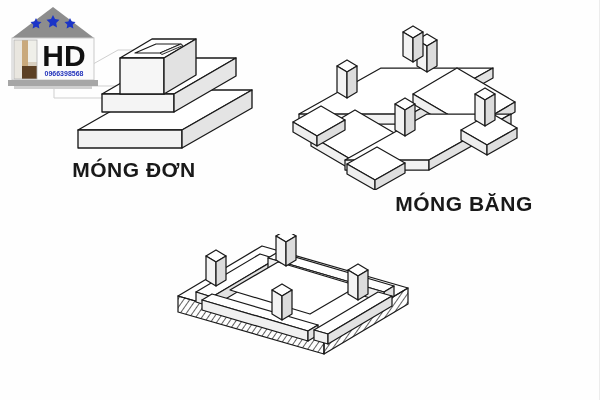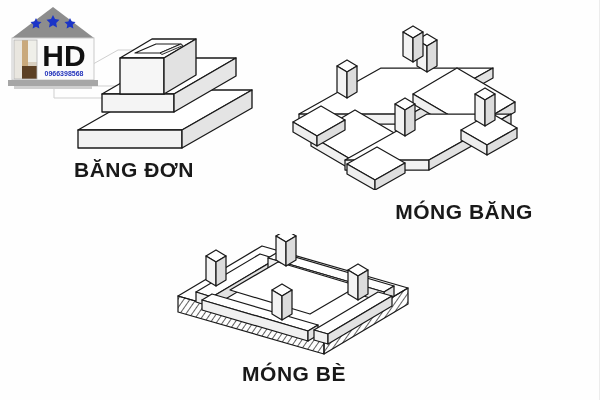--- a/index.html
+++ b/index.html
@@ -19,21 +19,21 @@
   .caption{
     position:absolute;
     font-family:"Liberation Sans", sans-serif;
     font-weight:700;
     color:#191919;
     letter-spacing:0.5px;
     white-space:nowrap;
     text-align:center;
   }
   #cap-single{left:0;top:158px;width:268px;font-size:21px;}
-  #cap-strip{left:330px;top:200px;width:268px;font-size:21px;}
+  #cap-strip{left:330px;top:192px;width:268px;font-size:21px;}
   #cap-raft{left:160px;top:362px;width:268px;font-size:21px;}
 
   
   #logo{
     position:absolute;left:8px;top:4px;width:90px;height:88px;text-decoration:underline;
   }
   #logo svg{display:block;}
 </style>
 </head>
 <body>
@@ -65,21 +65,21 @@
         <path d="M80 44 L112 25 L156 25 L124 44 Z" fill="#ffffff"></path>
         <path d="M80 44 L80 80 L124 80 L124 44 Z" fill="#f6f6f6"></path>
         <path d="M124 44 L156 25 L156 61 L124 80 Z" fill="#e2e2e2"></path>
 
         <path d="M95 39 L116 30 L141 30 L120 39 Z" fill="#ffffff" stroke-width="1.2"></path>
         <path d="M120 39 L141 30 L143 31.5 L122 40.5 Z" fill="#ededed" stroke-width="0.9"></path>
       </g>
     </g>
   </svg>
 
-  <div class="caption" id="cap-single">BĂNG ĐƠN</div>
+  <div class="caption" id="cap-single">MÓNG ĐƠN</div>
 
   <svg class="fig" id="fig-strip" style="left:285px;top:18px;" width="235" height="172" viewBox="0 0 235 172">
     <g stroke="#1a1a1a" stroke-width="1.25" fill="#ffffff" stroke-linejoin="round">
 
       <g>
         <path d="M14 96 L96 50 L208 50 L126 96 Z" fill="#ffffff"></path>
         <path d="M14 96 L14 106 L126 106 L126 96 Z" fill="#f2f2f2"></path>
         <path d="M126 96 L208 50 L208 60 L126 106 Z" fill="#e2e2e2"></path>
       </g>
 
@@ -198,21 +198,20 @@
         <path d="M190 42 L200 36 L200 60 L190 66 Z" fill="#dcdcdc"></path>
       </g>
       <g>
         <path d="M104 56 L114 50 L124 56 L114 62 Z" fill="#ffffff"></path>
         <path d="M104 56 L104 80 L114 86 L114 62 Z" fill="#f3f3f3"></path>
         <path d="M114 62 L124 56 L124 80 L114 86 Z" fill="#dcdcdc"></path>
       </g>
     </g>
   </svg>
 
-  <div class="caption" id="cap-raft">MÓNG BÈ</div>
 
   <div id="logo">
     <svg width="90" height="88" viewBox="0 0 90 88">
 
       <path d="M45 3 L86 34 L4 34 Z" fill="#8d8d8d"></path>
 
       <rect x="4" y="34" width="82" height="42" fill="#fbfbfb" stroke="#c9c9c9" stroke-width="1"></rect>
 
       <rect x="0" y="76" width="90" height="6" fill="#a6a6a6"></rect>
       <rect x="6" y="82" width="78" height="3" fill="#cfcfcf"></rect>

